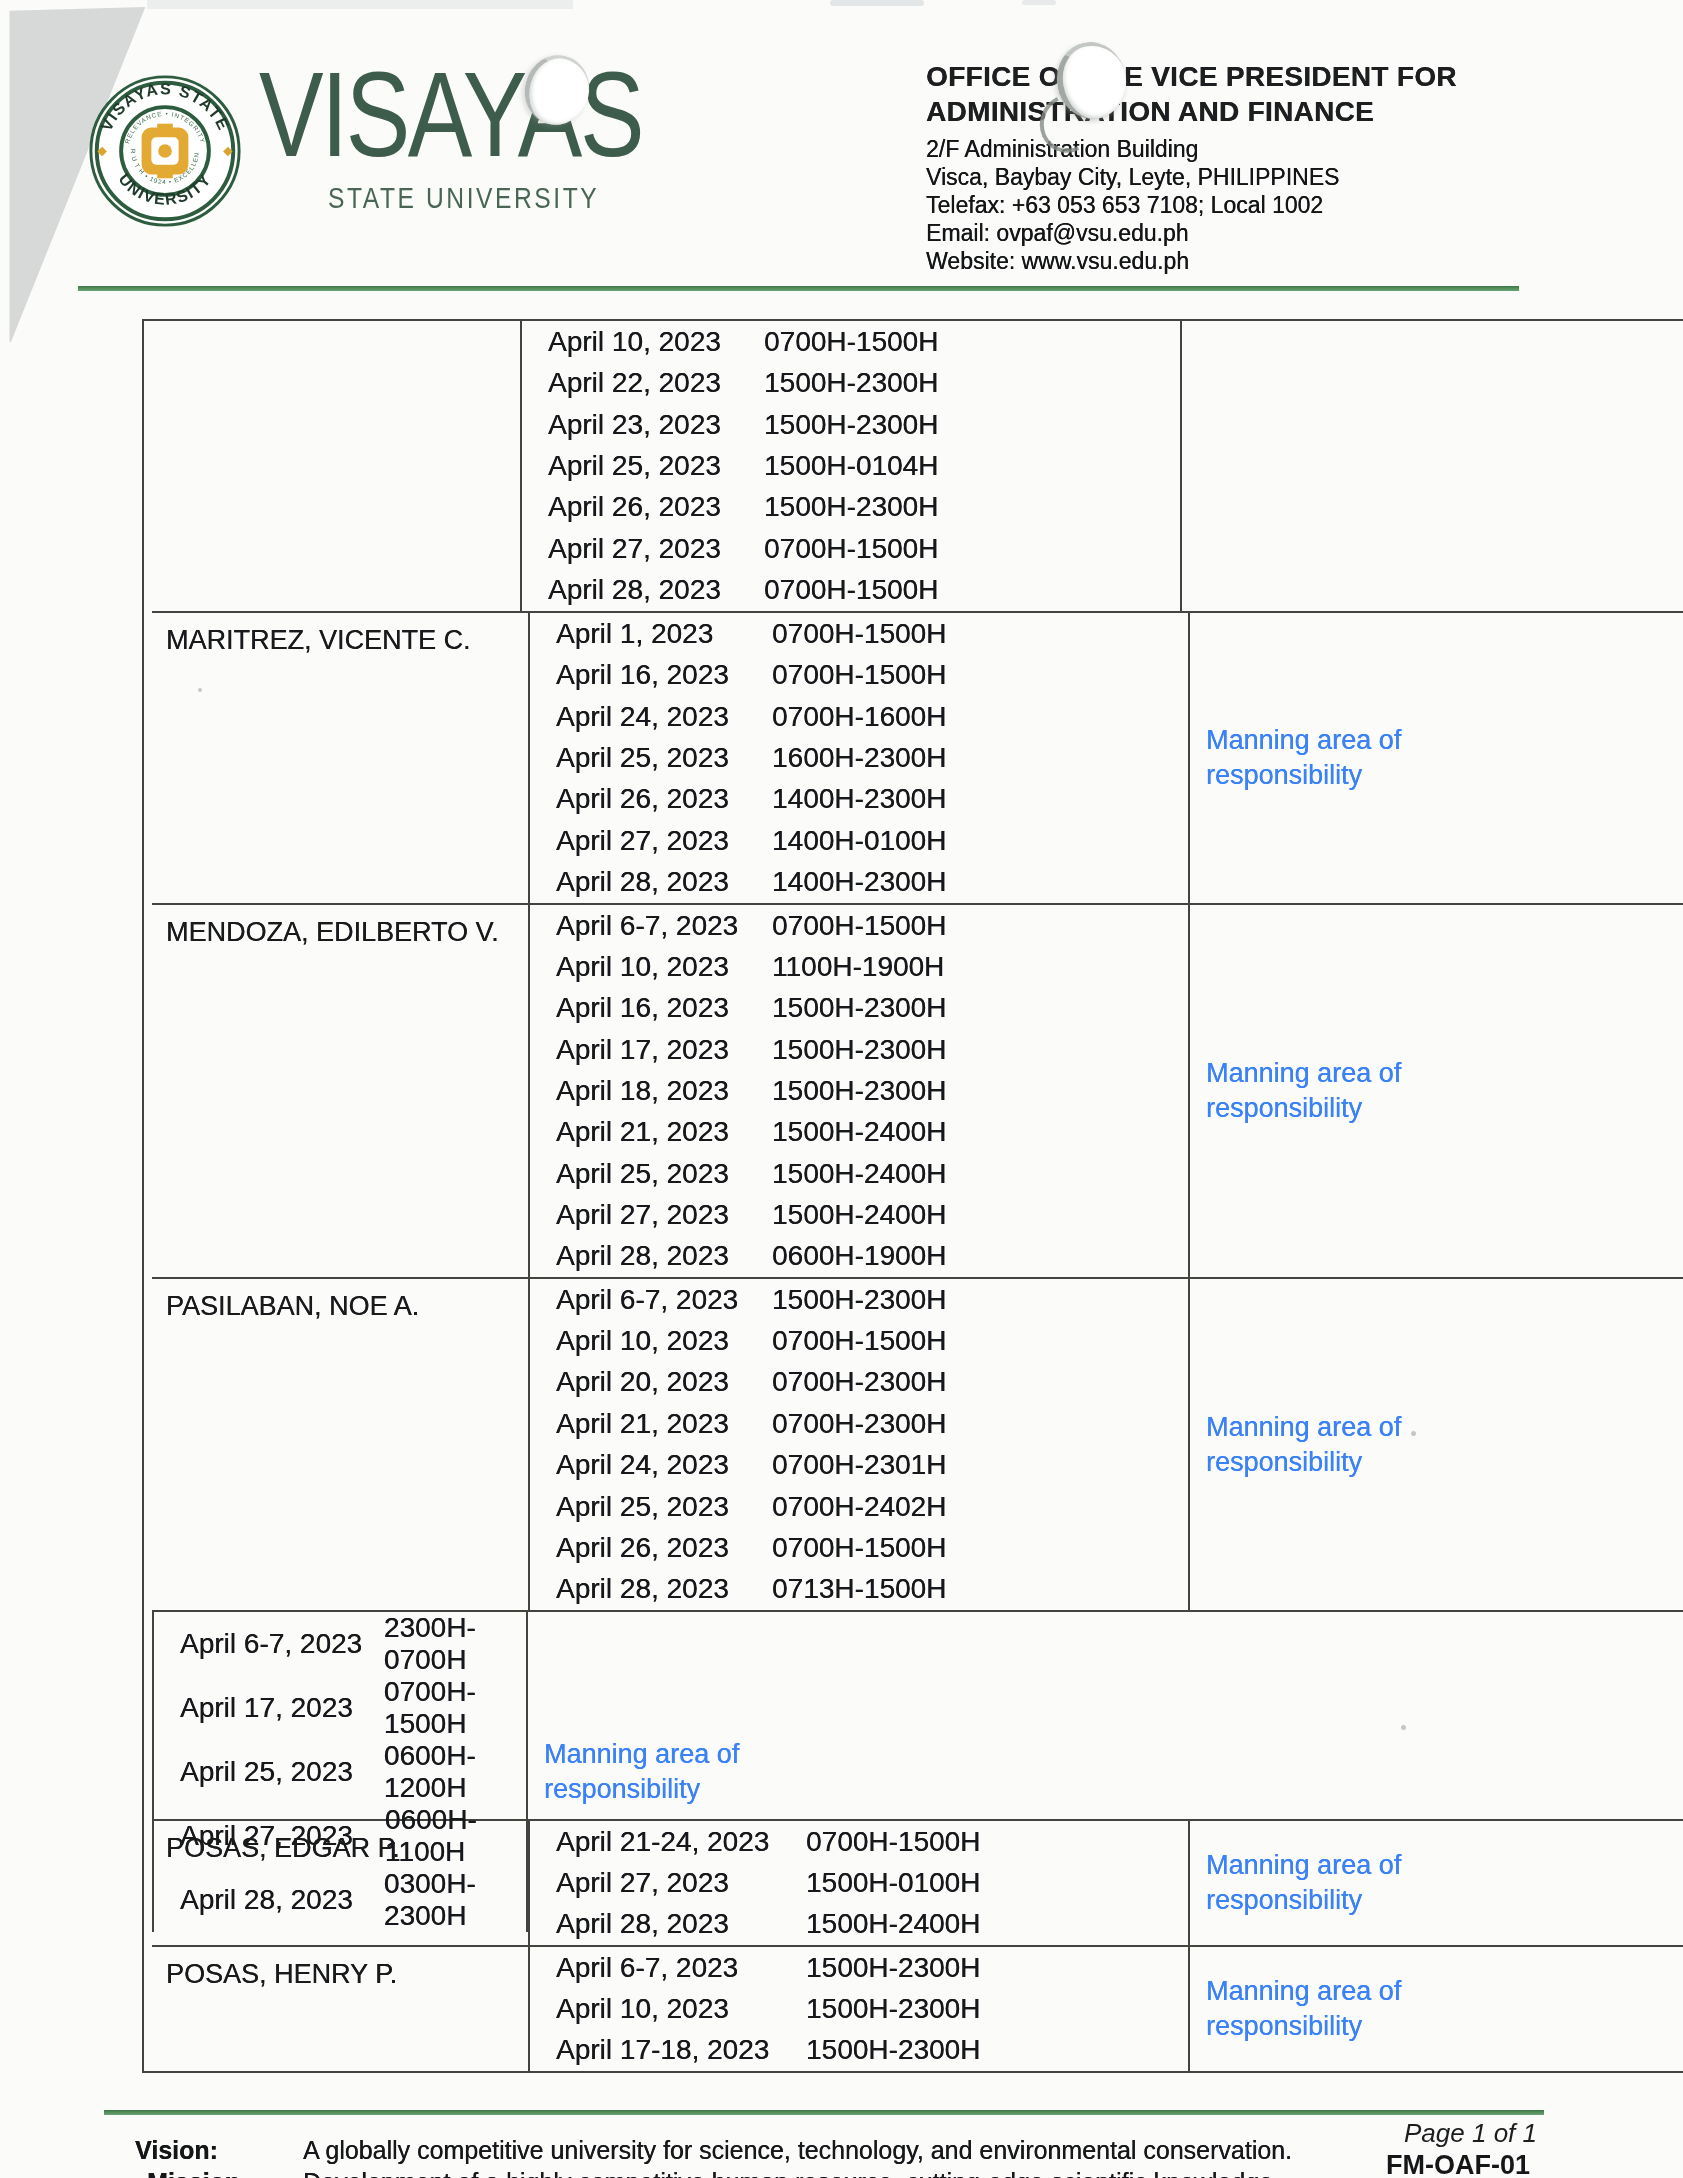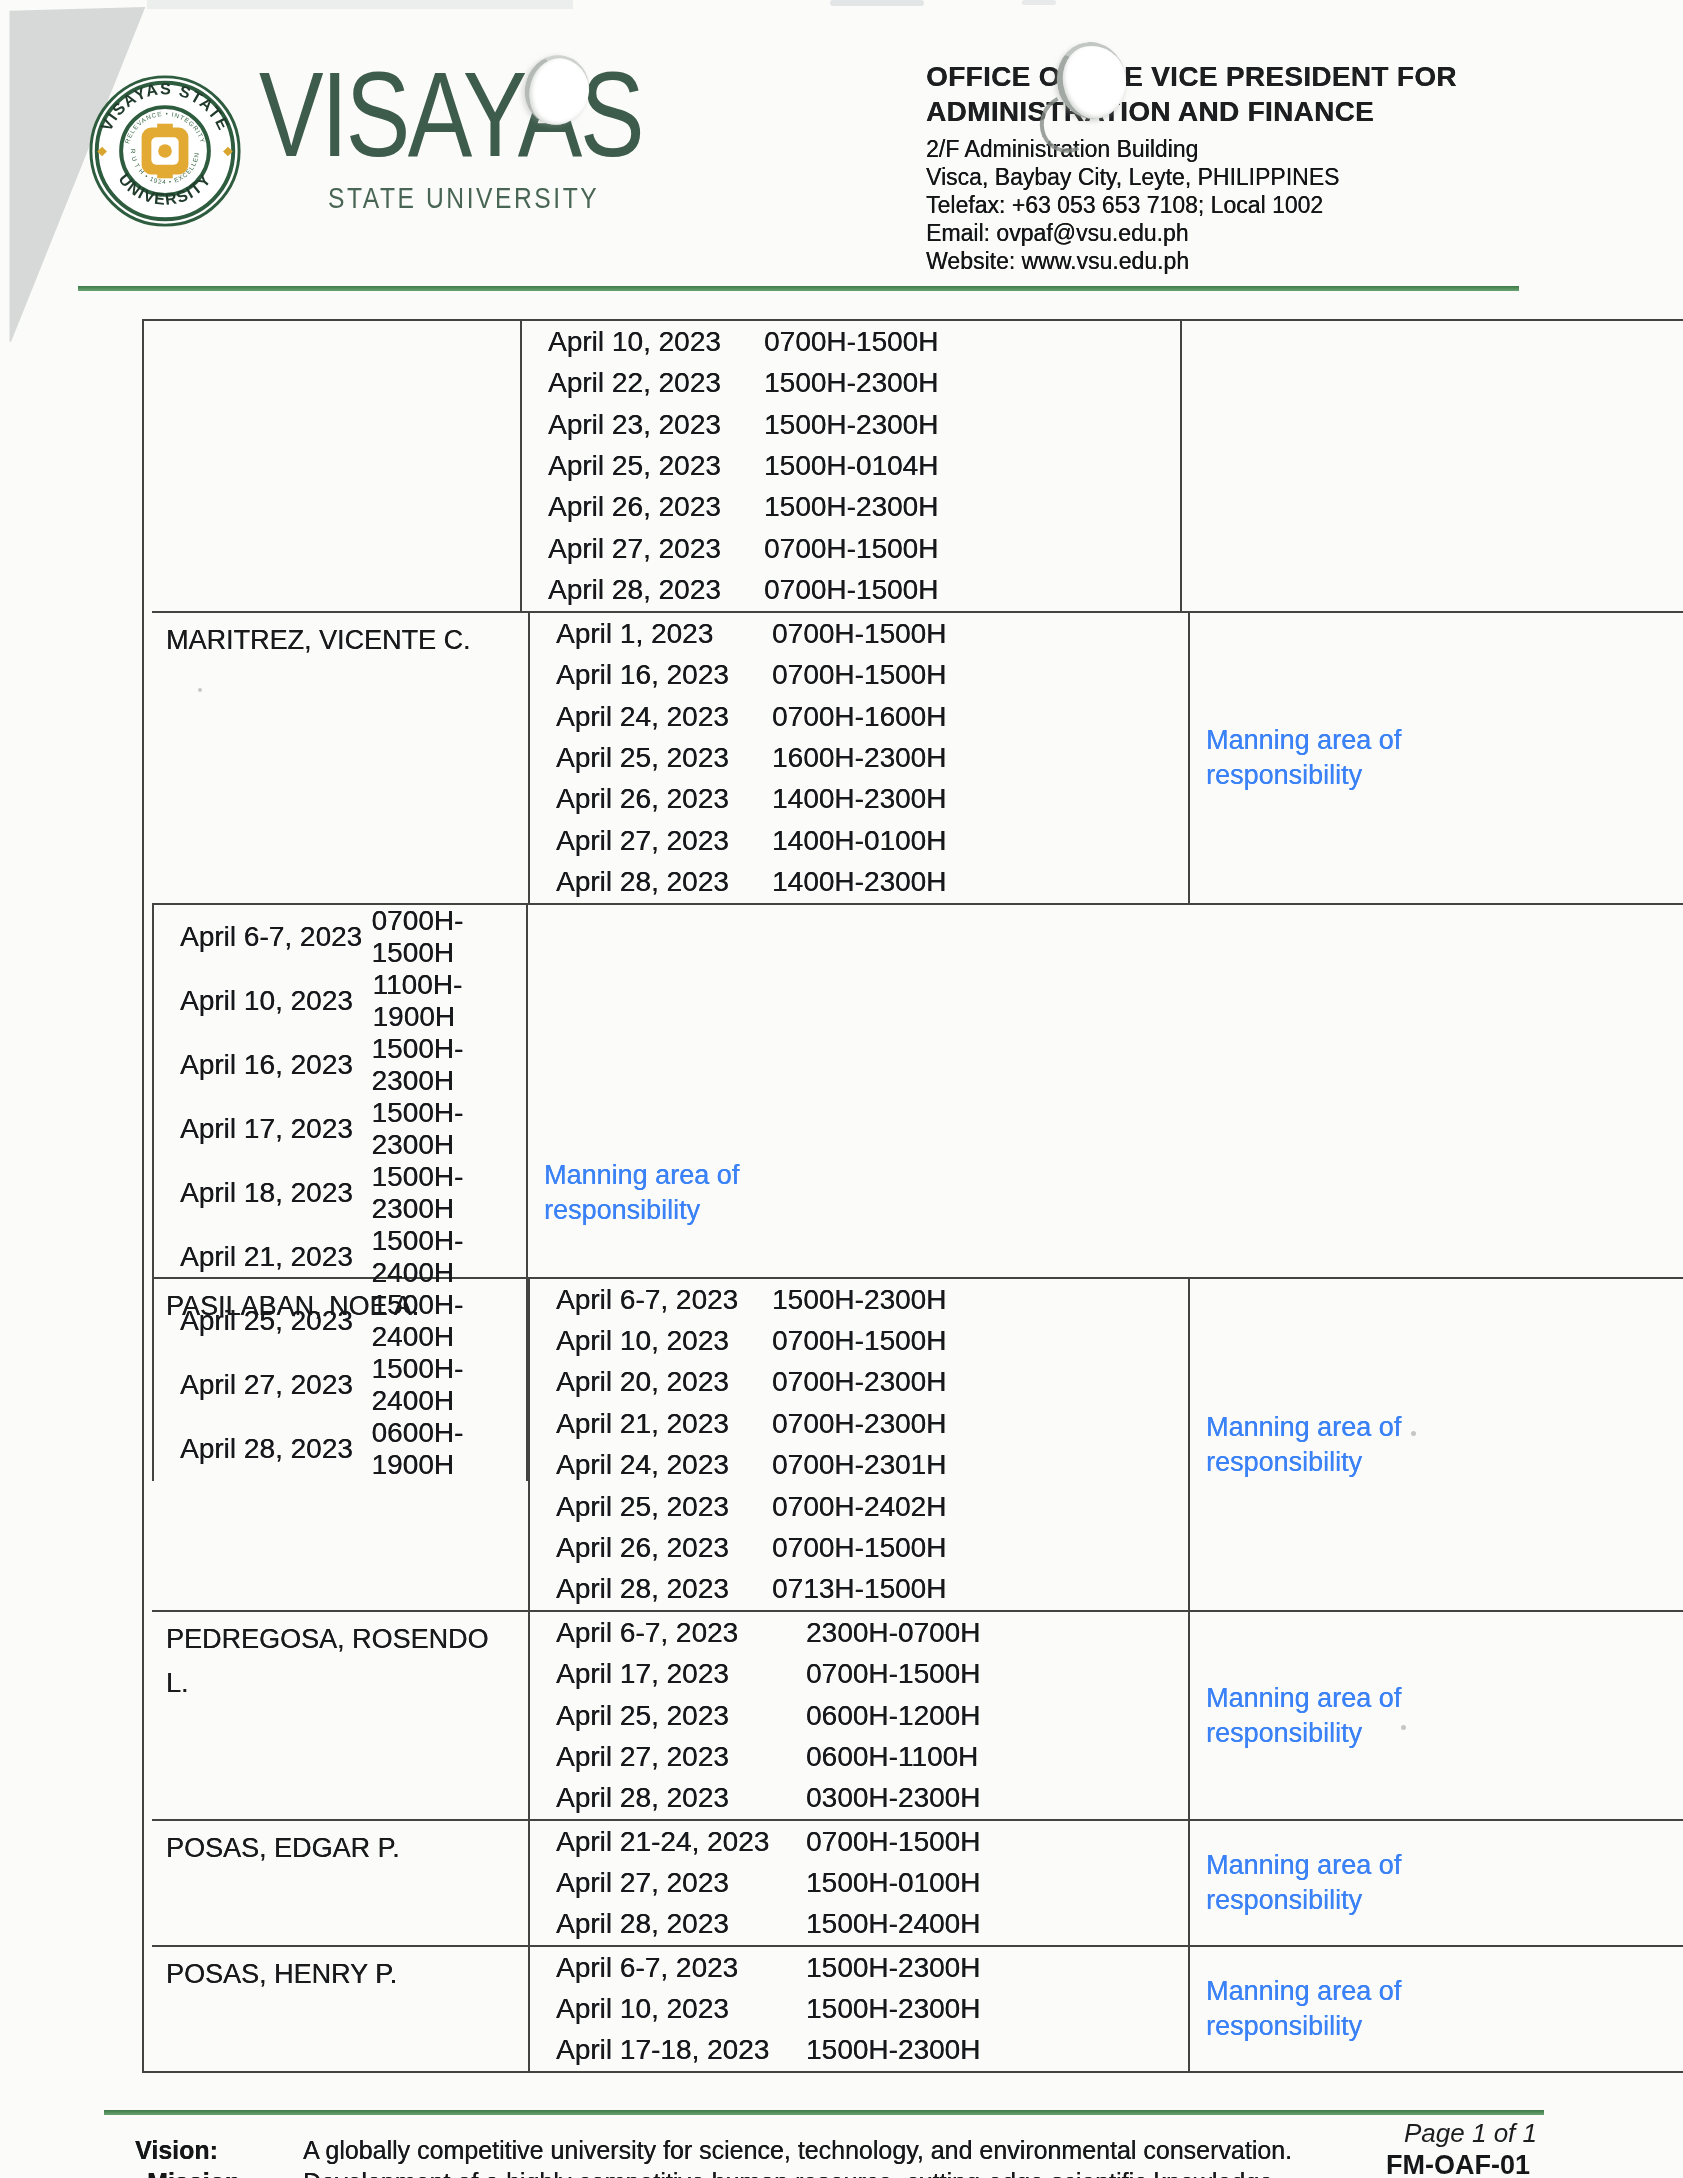--- a/index.html
+++ b/index.html
@@ -194,20 +194,21 @@
         <div class="srow">
           <span class="date">April 28, 2023</span>
           <span class="time">1400H-2300H</span>
         </div>
       </div>
       <div class="cell remark">
         <div class="rtext">Manning area of responsibility</div>
       </div>
     </div>
     <div class="section" style="height: 372px;">
+      <div class="cell name">MENDOZA, EDILBERTO V.</div>
       <div class="cell sched">
         <div class="srow">
           <span class="date">April 6-7, 2023</span>
           <span class="time">0700H-1500H</span>
         </div>
         <div class="srow">
           <span class="date">April 10, 2023</span>
           <span class="time">1100H-1900H</span>
         </div>
         <div class="srow">
@@ -277,21 +278,20 @@
         <div class="srow">
           <span class="date">April 28, 2023</span>
           <span class="time">0713H-1500H</span>
         </div>
       </div>
       <div class="cell remark">
         <div class="rtext">Manning area of responsibility</div>
       </div>
     </div>
     <div class="section wide" style="height: 207px;">
-      <div class="cell name">PEDREGOSA, ROSENDO L.</div>
       <div class="cell sched">
         <div class="srow">
           <span class="date">April 6-7, 2023</span>
           <span class="time">2300H-0700H</span>
         </div>
         <div class="srow">
           <span class="date">April 17, 2023</span>
           <span class="time">0700H-1500H</span>
         </div>
         <div class="srow">

